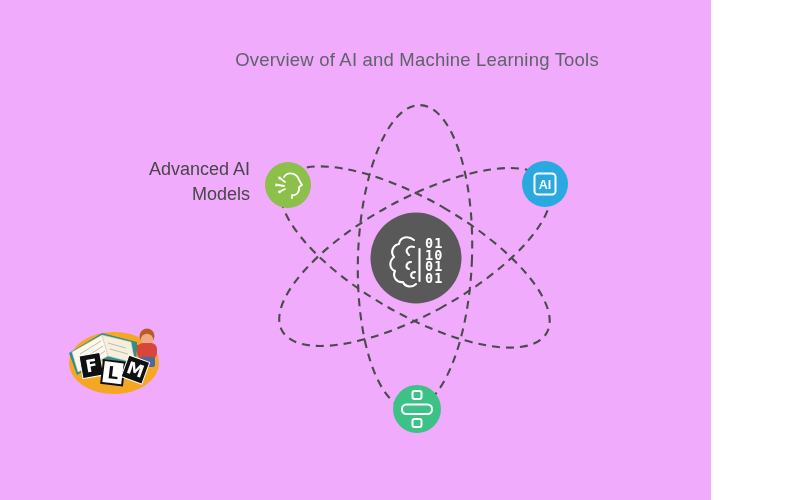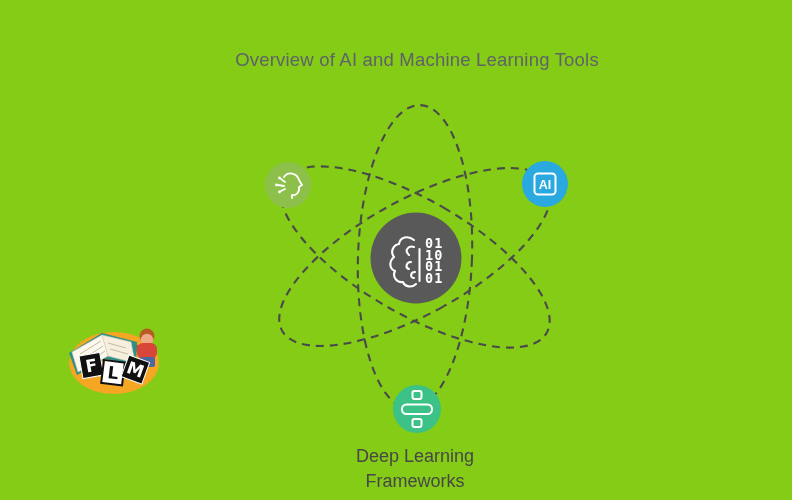--- a/index.html
+++ b/index.html
@@ -1,17 +1,17 @@
 <!DOCTYPE html>
 <html><head>
 <meta charset="utf-8">
 <style>
   html,body{margin:0;padding:0;background:#ffffff;}
   .stage{
-    position:relative;width:792px;height:500px;background:#84cc16;
+    position:relative;width:711px;height:500px;background:#f0abfc;
     overflow:hidden;font-family:"Liberation Sans",sans-serif;
   }
   .title{
     position:absolute;top:49px;left:0;width:834px;text-align:center;
     font-size:18.5px;font-weight:400;color:#5f6368;letter-spacing:.2px;
   }
   .node-label{
     position:absolute;font-size:18px;line-height:25px;color:#474747;font-weight:400;
   }
   .label-advanced{top:157px;left:115px;width:135px;text-align:right;}
@@ -131,14 +131,14 @@
           <text class="tile-letter" x="10.5" y="17.5" text-anchor="middle" fill="#101010">L</text>
         </g>
         <g transform="translate(61,29) rotate(20)">
           <rect width="22" height="23" fill="#101010" stroke="#ffffff" stroke-width="1"></rect>
           <text class="tile-letter" x="11" y="17.5" text-anchor="middle" fill="#ffffff">M</text>
         </g>
       </g>
     </g>
   </svg>
 
-  <div class="node-label label-deep">Deep Learning Frameworks</div>
+  <div class="node-label label-advanced">Advanced AI Models</div>
 </div>
 
 </body></html>

